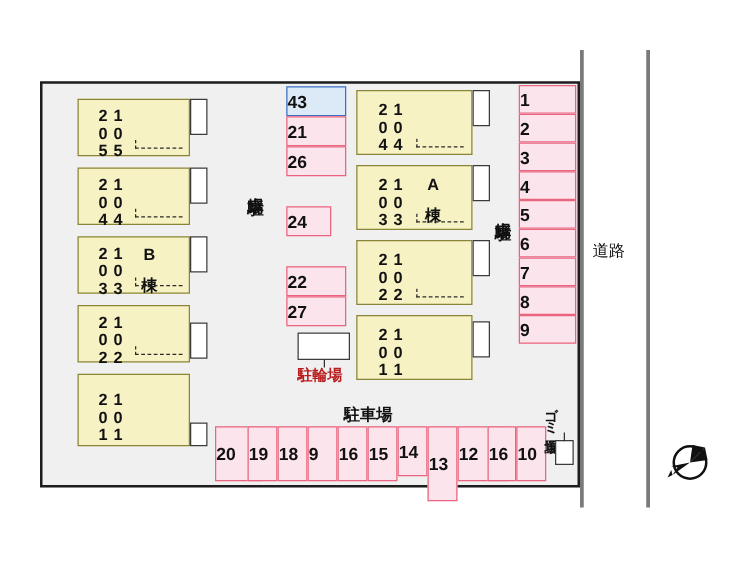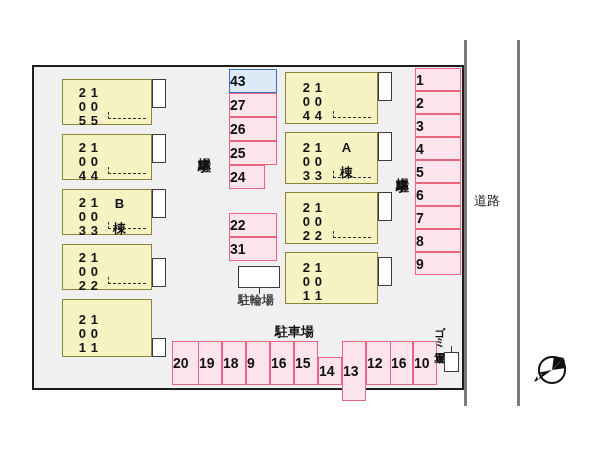--- a/index.html
+++ b/index.html
@@ -119,21 +119,21 @@
   .plain-box{
     position:absolute;
     background:#ffffff;
     border:1px solid #3b3b3b;
     box-sizing:border-box;
   }
   .cap-h{
     position:absolute;
     font-size:12px;
     font-weight:bold;
-    color:#404040;
+    color:#b91c1c;
     white-space:nowrap;
   }
   .cap-v{
     position:absolute;
     writing-mode:vertical-rl;
     text-orientation:upright;
     font-size:11px;
     font-weight:bold;
     color:#111;
     line-height:1.0;
@@ -189,26 +189,25 @@
 
   <div class="bldg-unit" style="left:62px;top:299px;width:90px;height:58px;"></div>
   <div class="unit-no" style="left:76px;top:312px;">201</div>
   <div class="unit-no" style="left:88px;top:312px;">101</div>
   <div class="entrance" style="left:152px;top:338px;width:14px;height:19px;"></div>
 
   <div class="pk-group pk-col" style="left:229px;top:69px;width:48px;height:190px;"></div>
   <div class="pk-label-v" style="left:198px;top:148px;">駐車場</div>
 
   <div class="pk-cell sel" style="left:229px;top:69px;width:48px;height:24px;">43</div>
-  <div class="pk-cell" style="left:229px;top:93px;width:48px;height:24px;">27</div>
+  <div class="pk-cell" style="left:229px;top:93px;width:48px;height:24px;">21</div>
   <div class="pk-cell" style="left:229px;top:117px;width:48px;height:24px;">26</div>
-  <div class="pk-cell" style="left:229px;top:141px;width:48px;height:24px;">25</div>
   <div class="pk-cell" style="left:229px;top:165px;width:36px;height:24px;">24</div>
   <div class="pk-cell" style="left:229px;top:213px;width:48px;height:24px;">22</div>
-  <div class="pk-cell" style="left:229px;top:237px;width:48px;height:24px;">31</div>
+  <div class="pk-cell" style="left:229px;top:237px;width:48px;height:24px;">27</div>
 
   <div class="plain-box" style="left:238px;top:266px;width:42px;height:22px;"></div>
   <div class="leader" style="left:259px;top:288px;height:6px;"></div>
   <div class="cap-h" style="left:238px;top:292px;">駐輪場</div>
 
   <div class="bldg-unit" style="left:285px;top:72px;width:93px;height:52px;"></div>
   <div class="unit-no" style="left:300px;top:80px;">204</div>
   <div class="unit-no" style="left:312px;top:80px;">104</div>
   <div class="entrance" style="left:378px;top:72px;width:14px;height:29px;"></div>
   <div class="stair" style="left:333px;top:117px;width:38px;"></div>
@@ -247,21 +246,21 @@
   <div class="pk-cell pk-col-left" style="left:415px;top:252px;width:46px;height:23px;">9</div>
 
   <div class="pk-label-h" style="left:275px;top:323px;">駐車場</div>
 
   <div class="pk-cell pk-row" style="left:172px;top:341px;width:38px;height:44px;">20</div>
   <div class="pk-cell pk-row" style="left:198px;top:341px;width:24px;height:44px;">19</div>
   <div class="pk-cell pk-row" style="left:222px;top:341px;width:24px;height:44px;">18</div>
   <div class="pk-cell pk-row" style="left:246px;top:341px;width:24px;height:44px;">9</div>
   <div class="pk-cell pk-row" style="left:270px;top:341px;width:24px;height:44px;">16</div>
   <div class="pk-cell pk-row" style="left:294px;top:341px;width:24px;height:44px;">15</div>
-  <div class="pk-cell pk-row" style="left:318px;top:341px;width:24px;height:28px;margin-top:16px;">14</div>
+  <div class="pk-cell pk-row" style="left:318px;top:341px;width:24px;height:40px;">14</div>
   <div class="pk-cell pk-row" style="left:342px;top:341px;width:24px;height:60px;">13</div>
   <div class="pk-cell pk-row" style="left:366px;top:341px;width:40px;height:44px;">12</div>
   <div class="pk-cell pk-row" style="left:390px;top:341px;width:23px;height:44px;">16</div>
   <div class="pk-cell pk-row" style="left:413px;top:341px;width:24px;height:44px;">10</div>
 
   <div class="cap-v" style="left:434px;top:318px;">ゴミ置場</div>
   <div class="plain-box" style="left:444px;top:352px;width:15px;height:20px;"></div>
   <div class="leader" style="left:451px;top:346px;height:7px;"></div>
 
   <div class="compass" style="left:528px;top:352px;width:42px;height:42px;">

